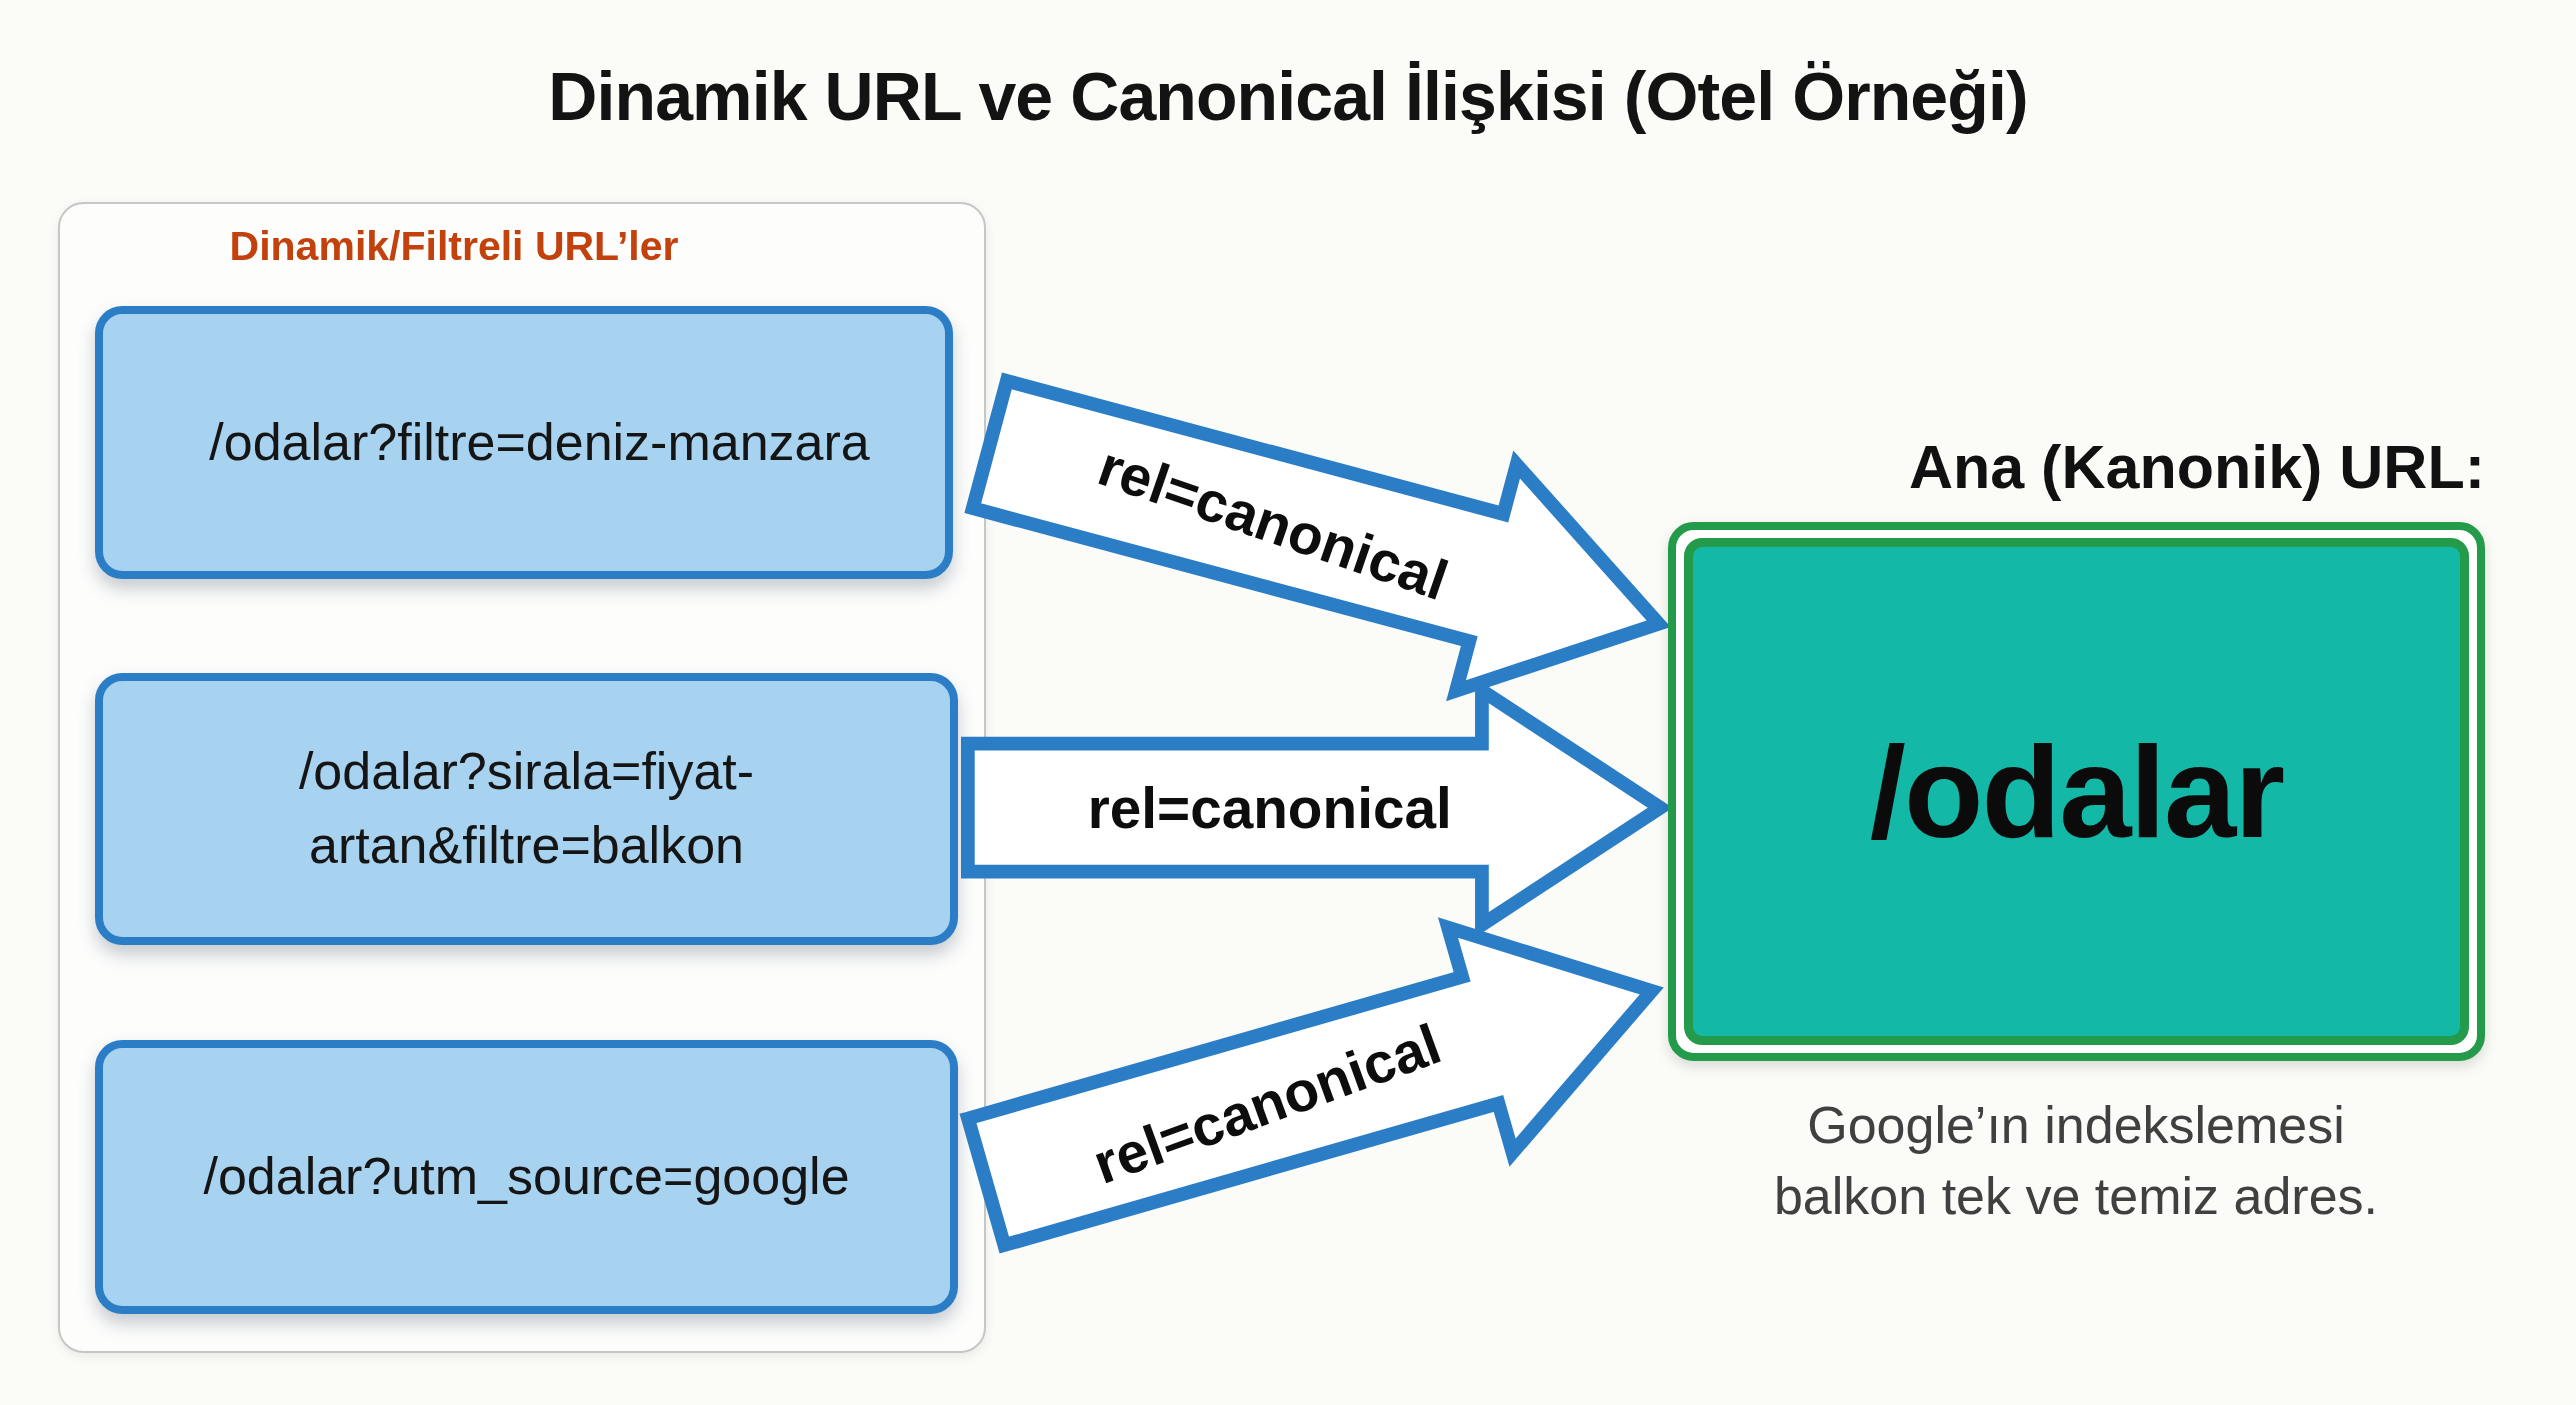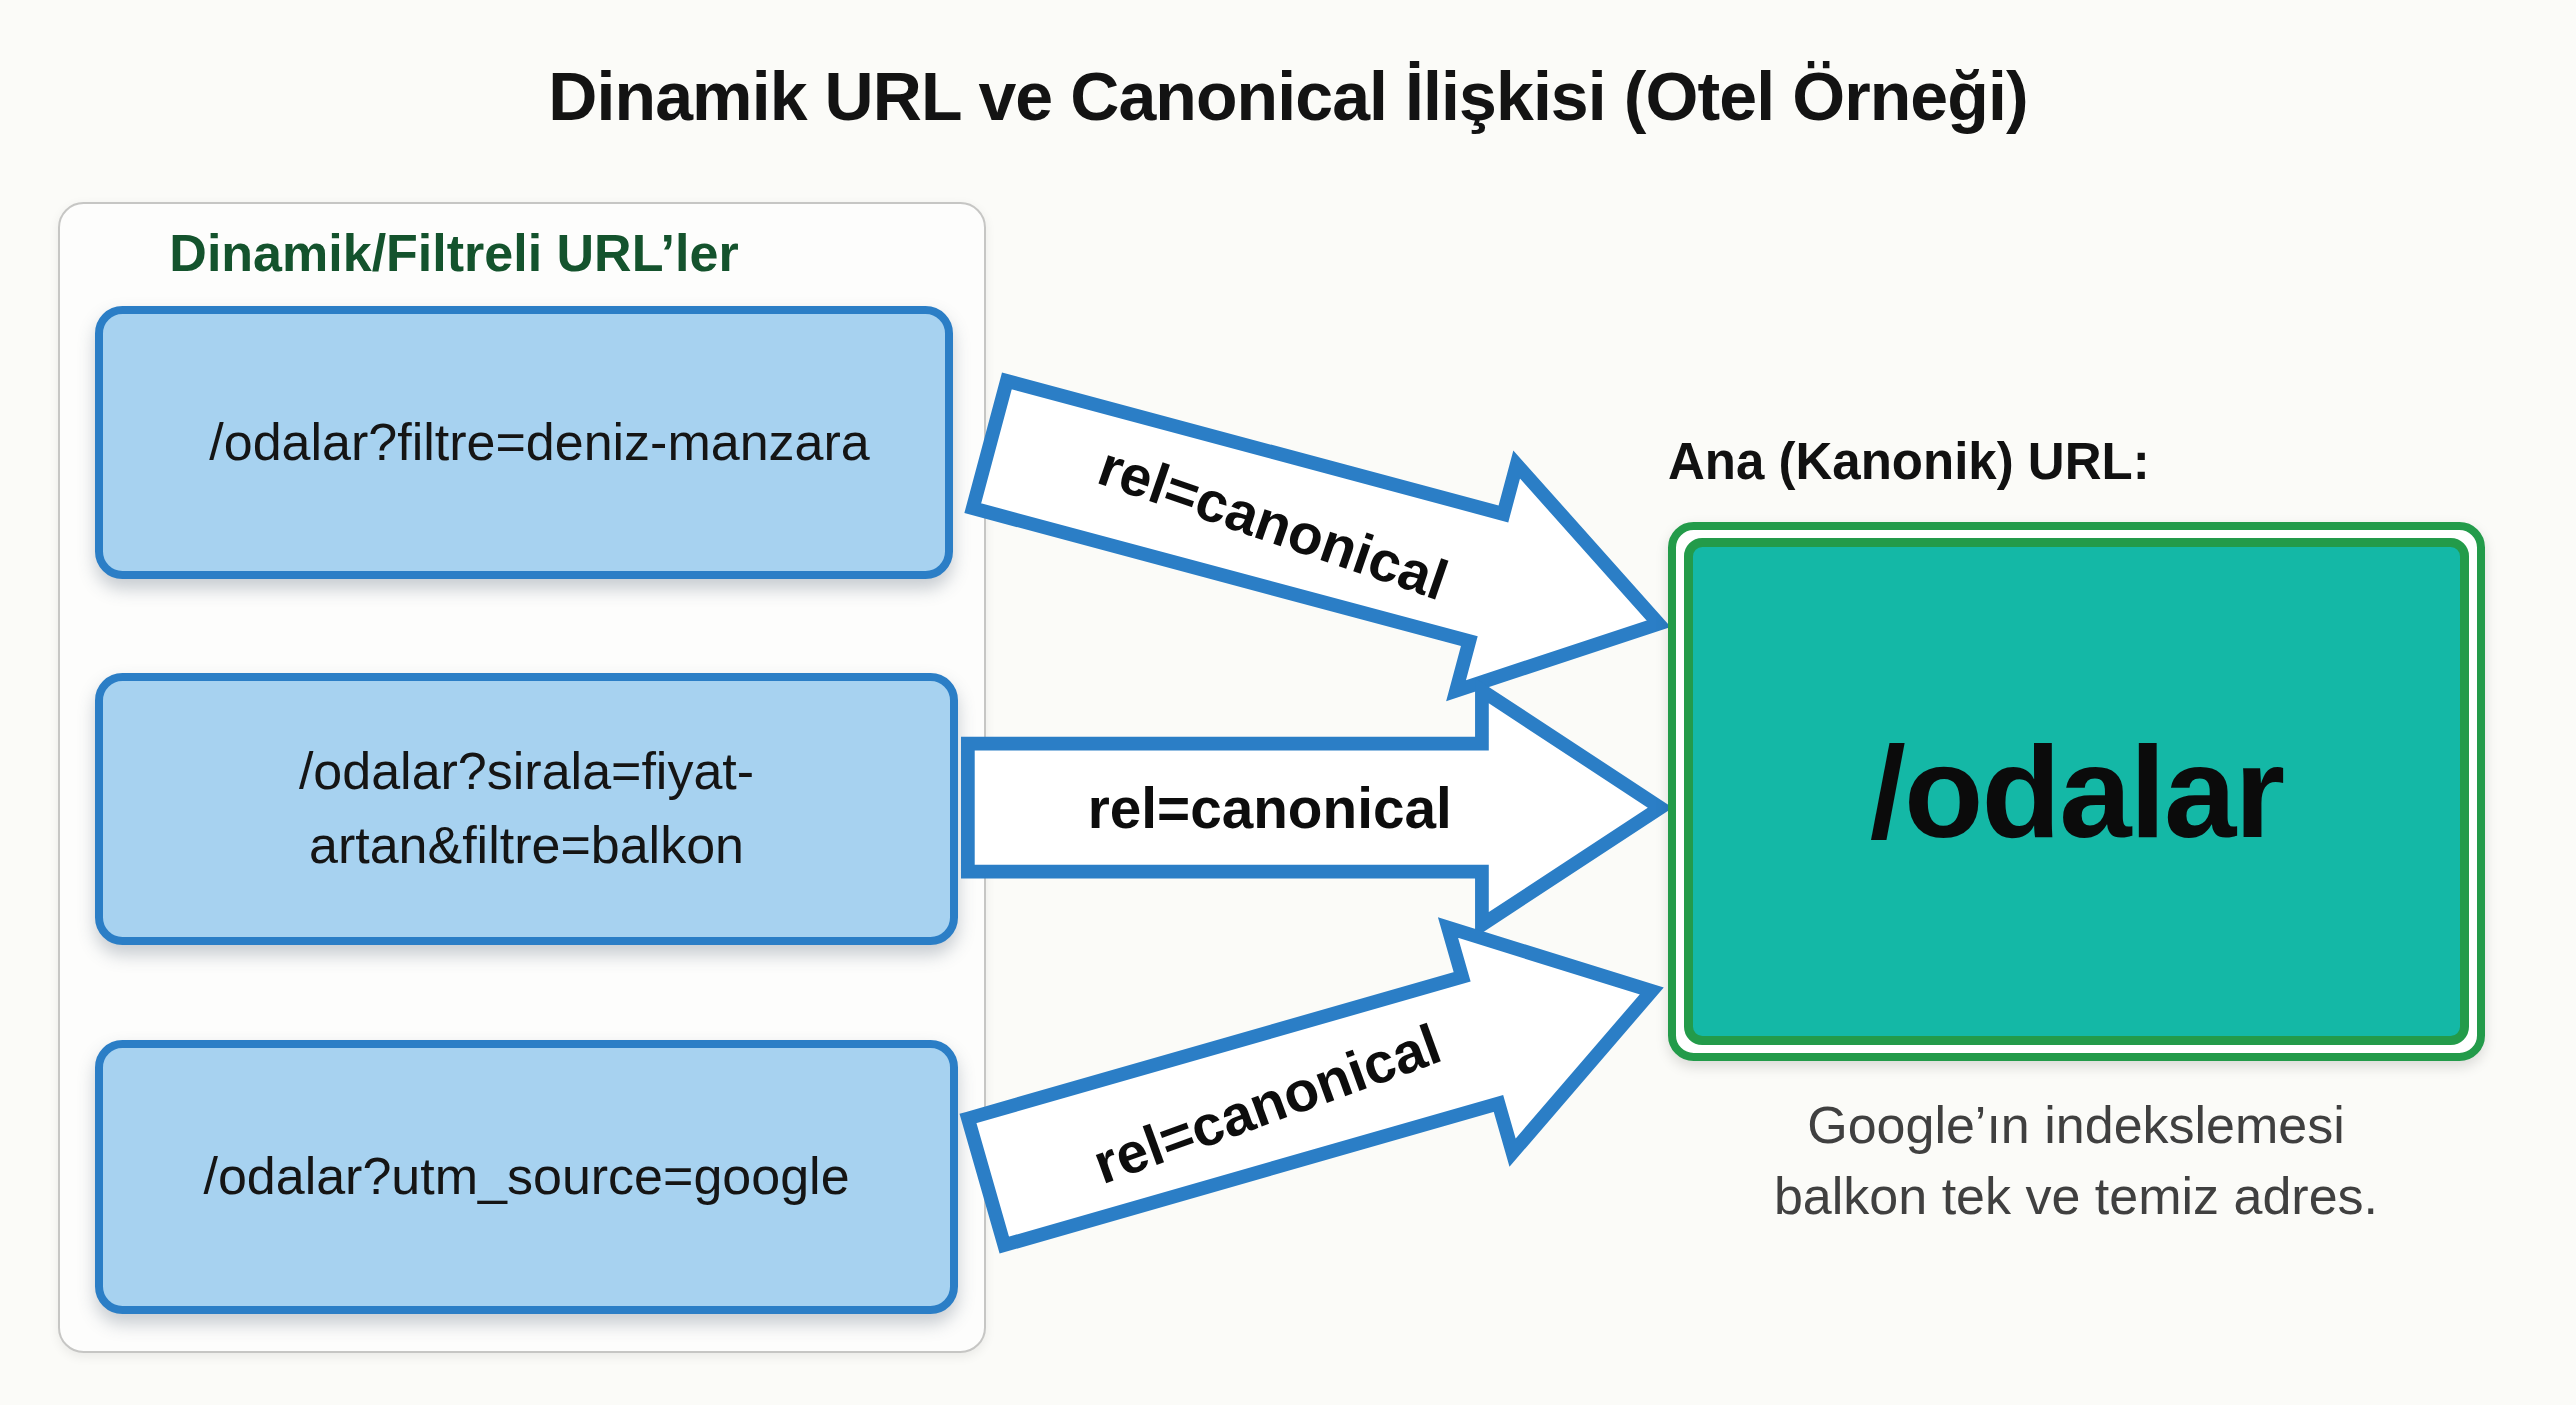--- a/index.html
+++ b/index.html
@@ -23,21 +23,21 @@
     position:absolute;left:58px;top:202px;width:928px;height:1151px;
     background:#fdfdfc;
     border:2.7px solid #c6c6c4;
     border-radius:25.6px;
     box-shadow:0 3.7px 11px rgba(0,0,0,0.07);
     box-sizing:border-box;
   }
   .left-panel-heading{
     position:absolute;left:58px;top:223px;width:792px;
     text-align:center;
-    font-size:52px;font-weight:700;color:#14532d;
+    font-size:41px;font-weight:700;color:#c2410c;
   }
 
   .url-box{
     position:absolute;
     box-sizing:border-box;
     background:#a7d2f0;
     border:8.2px solid #2b7ec6;
     border-radius:27.4px;
     box-shadow:0 9.1px 16.5px rgba(60,80,100,0.28);
     display:flex;align-items:center;justify-content:center;
@@ -60,22 +60,22 @@
     stroke-linejoin:miter;
   }
   .arrow-label{
     font-family:"Liberation Sans","DejaVu Sans",sans-serif;
     font-size:62px;font-weight:700;fill:#0d0d0d;
   }
 
   
   .canonical-heading{
     position:absolute;left:1668px;top:432px;width:817px;
-    text-align:left;
-    font-size:51px;font-weight:700;color:#111;
+    text-align:right;
+    font-size:61px;font-weight:700;color:#111;
   }
   .canonical-box-outer{
     position:absolute;left:1668px;top:522px;width:817px;height:539px;
     box-sizing:border-box;
     background:#ffffff;
     border:8.2px solid #239b4a;
     border-radius:25.6px;
     padding:8.2px;
     box-shadow:0 5.5px 12.8px rgba(0,0,0,0.13);
   }

